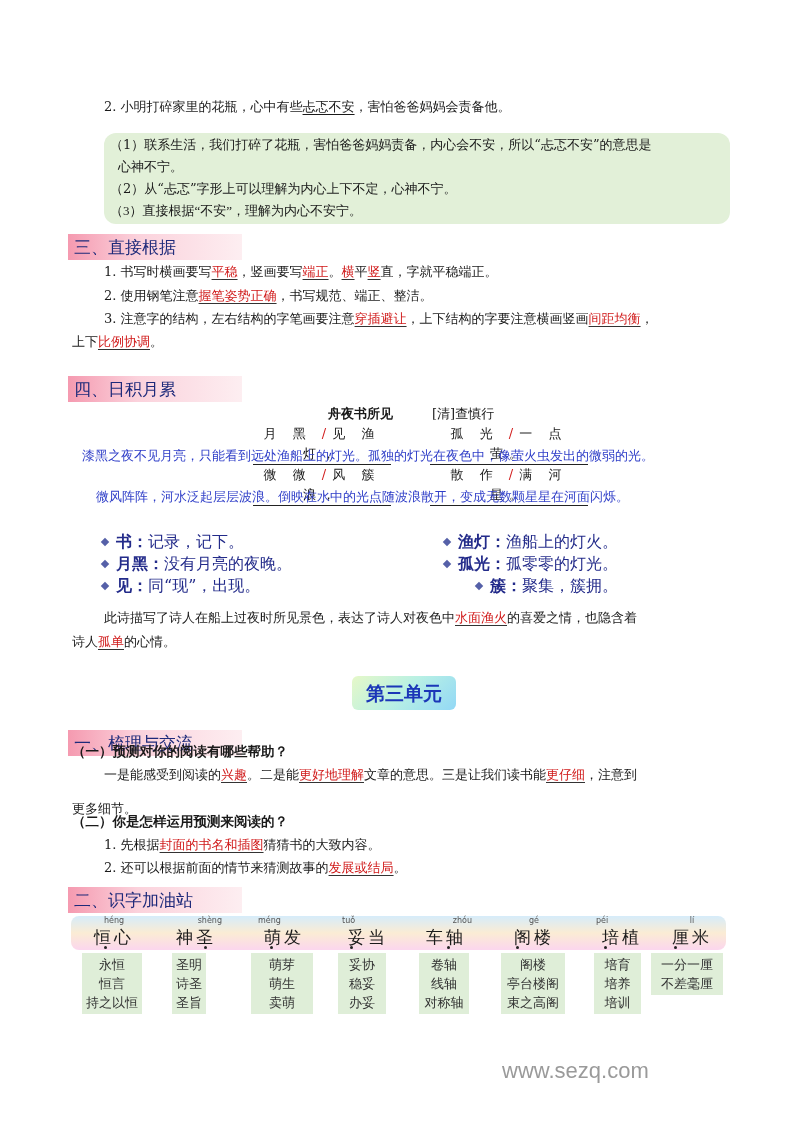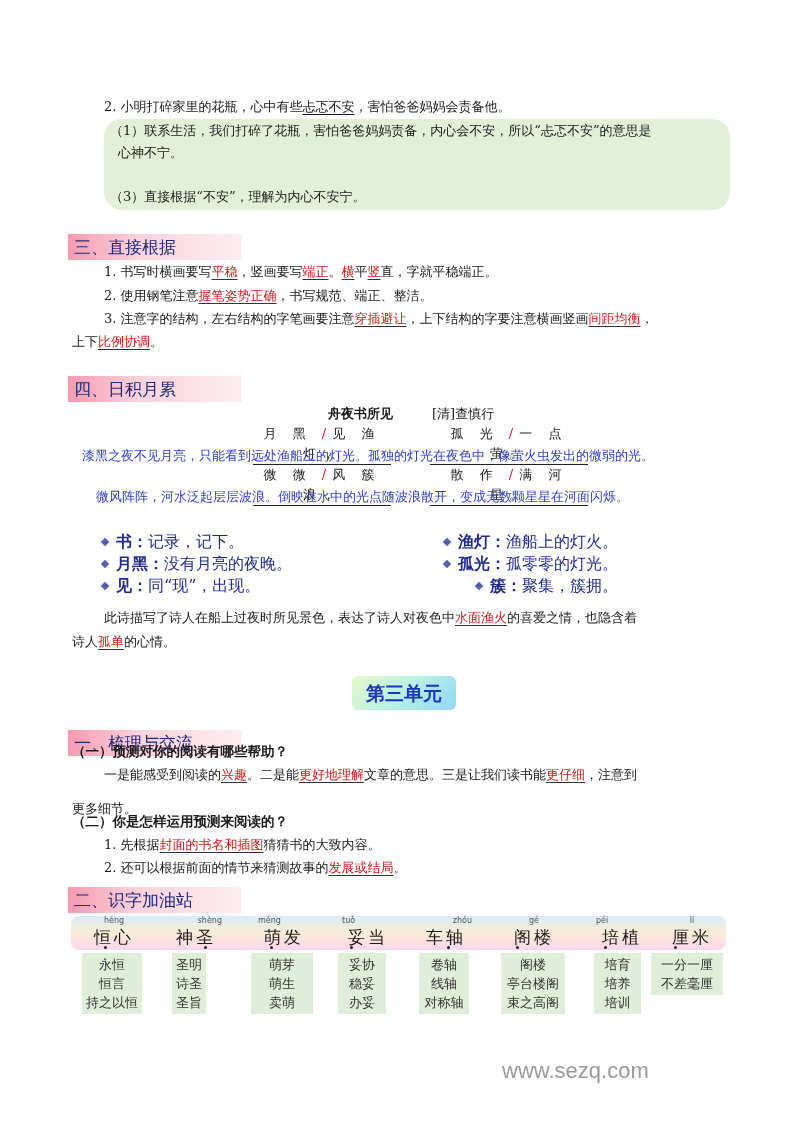--- a/index.html
+++ b/index.html
@@ -31,24 +31,25 @@
   .dot { width: 3px; height: 3px; border-radius: 50%; background: #222; position: absolute; }
   .wbox { background: #dfeed8; font-size: 13px; line-height: 19px; text-align: center; color: #333; padding: 2px 0; }
   .watermark { font-family: "Liberation Sans", "DejaVu Sans", sans-serif; font-size: 22px; color: #9a9a9a; }
 </style>
 </head>
 <body>
 
 <div class="abs line" style="left:104px; top:96px;">
   <span>2. 小明打碎家里的花瓶，心中有些</span><span class="ul">忐忑不安</span><span>，害怕爸爸妈妈会责备他。</span>
 </div>
-<div class="abs green-box" style="left:104px; top:119px; width:626px; height:91px;border-radius:18px;">
+<div class="abs green-box" style="left:104px; top:133px; width:626px; height:91px;">
   <div class="line" style="position:absolute; left:6px; top:1px;">（1）联系生活，我们打碎了花瓶，害怕爸爸妈妈责备，内心会不安，所以“忐忑不安”的意思是</div>
   <div class="line" style="position:absolute; left:14px; top:23px;">心神不宁。</div>
-  <div class="line" style="position:absolute; left:6px; top:67px;">（3）直接根据“不安”，理解为内心不安宁。</div>
+  <div class="line" style="position:absolute; left:6px; top:45px;">（2）从“忐忑”字形上可以理解为内心上下不定，心神不宁。</div>
+  <div class="line" style="position:absolute; left:6px; top:67px;font-family:Liberation Serif, serif;">（3）直接根据“不安”，理解为内心不安宁。</div>
 </div>
 
 <div class="abs sec-head" style="left:68px; top:234px;">三、直接根据</div>
 <div class="abs line" style="left:104px; top:261px;">
   <span>1. 书写时横画要写</span><span class="hl">平稳</span><span>，竖画要写</span><span class="hl">端正</span><span>。</span><span class="hl">横</span><span>平</span><span class="hl">竖</span><span>直，字就平稳端正。</span>
 </div>
 <div class="abs line" style="left:104px; top:285px;">
   <span>2. 使用钢笔注意</span><span class="hl">握笔姿势正确</span><span>，书写规范、端正、整洁。</span>
 </div>
 <div class="abs line" style="left:104px; top:308px;">

